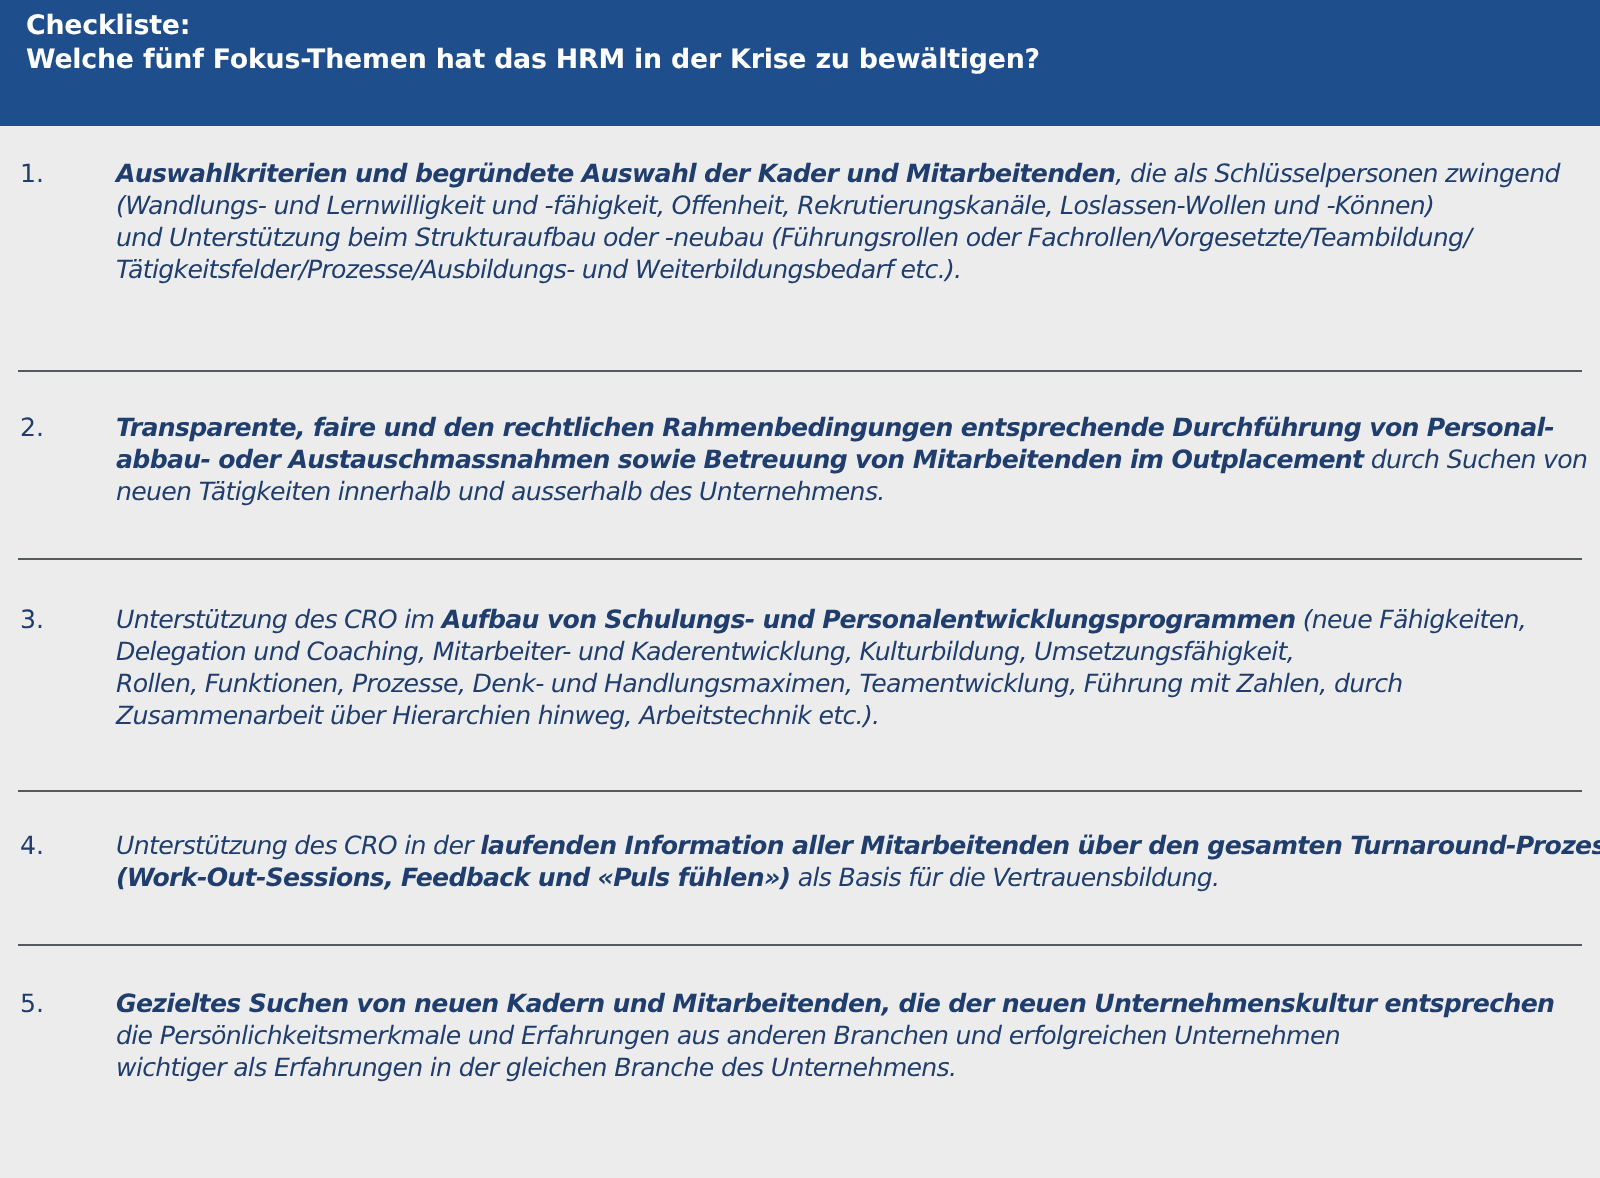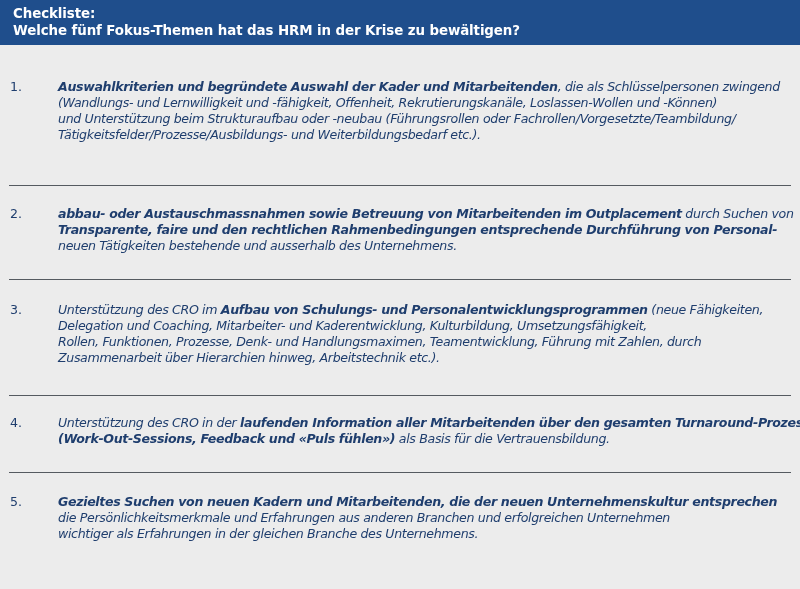--- a/index.html
+++ b/index.html
@@ -16,21 +16,21 @@
     }
     .page {
       position: absolute;
       left: 0; top: 0;
       width: 800px; height: 589px;
       background: #ececec;
     }
     .header {
       position: absolute;
       left: 0; top: 0;
-      width: 800px; height: 45px;
+      width: 800px; height: 63px;
       background: #1f4e8c;
       color: #ffffff;
       box-sizing: border-box;
       padding: 5px 0 12px 13px;
     }
     .header-line {
       font-size: 13.4px;
       font-weight: bold;
       line-height: 17px;
       letter-spacing: -0.1px;
@@ -89,23 +89,23 @@
       <span class="line"><span>und Unterstützung beim Strukturaufbau oder -neubau (Führungsrollen oder Fachrollen/Vorgesetzte/Teambildung/</span></span>
       <span class="line"><span>Tätigkeitsfelder/Prozesse/Ausbildungs- und Weiterbildungsbedarf etc.).</span></span>
     </div>
   </div>
 
   <div class="divider" style="top:185px;"></div>
 
   <div class="item" style="top:206px;">
     <div class="item-num">2.</div>
     <div class="item-text">
+      <span class="line"><span class="b">Transparente, faire und den rechtlichen Rahmenbedingungen entsprechende Durchführung von Personal-</span></span>
       <span class="line"><span class="b">abbau- oder Austauschmassnahmen sowie Betreuung von Mitarbeitenden im Outplacement</span><span> durch Suchen von</span></span>
-      <span class="line"><span class="b">Transparente, faire und den rechtlichen Rahmenbedingungen entsprechende Durchführung von Personal-</span></span>
-      <span class="line"><span>neuen Tätigkeiten bestehende und ausserhalb des Unternehmens.</span></span>
+      <span class="line"><span>neuen Tätigkeiten innerhalb und ausserhalb des Unternehmens.</span></span>
     </div>
   </div>
 
   <div class="divider" style="top:279px;"></div>
 
   <div class="item" style="top:302px;">
     <div class="item-num">3.</div>
     <div class="item-text">
       <span class="line"><span>Unterstützung des CRO im </span><span class="b">Aufbau von Schulungs- und Personalentwicklungsprogrammen</span><span> (neue Fähigkeiten,</span></span>
       <span class="line"><span>Delegation und Coaching, Mitarbeiter- und Kaderentwicklung, Kulturbildung, Umsetzungsfähigkeit,</span></span>

